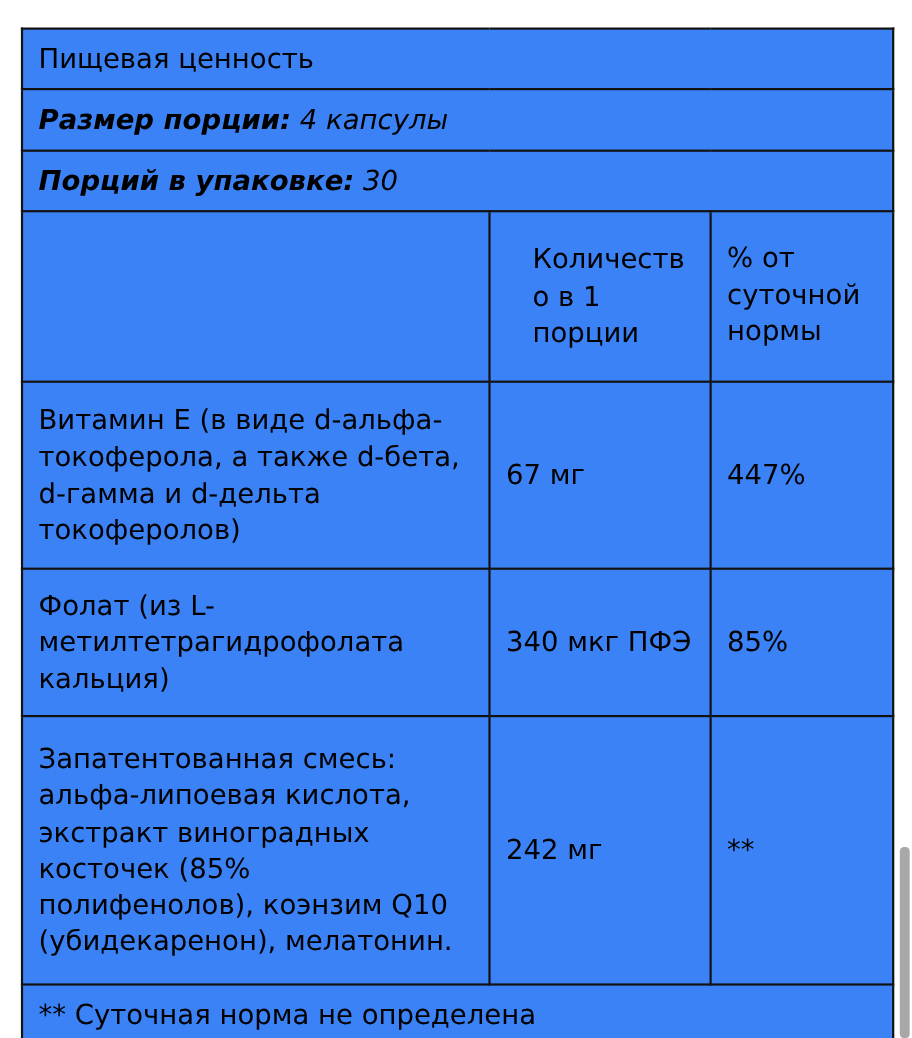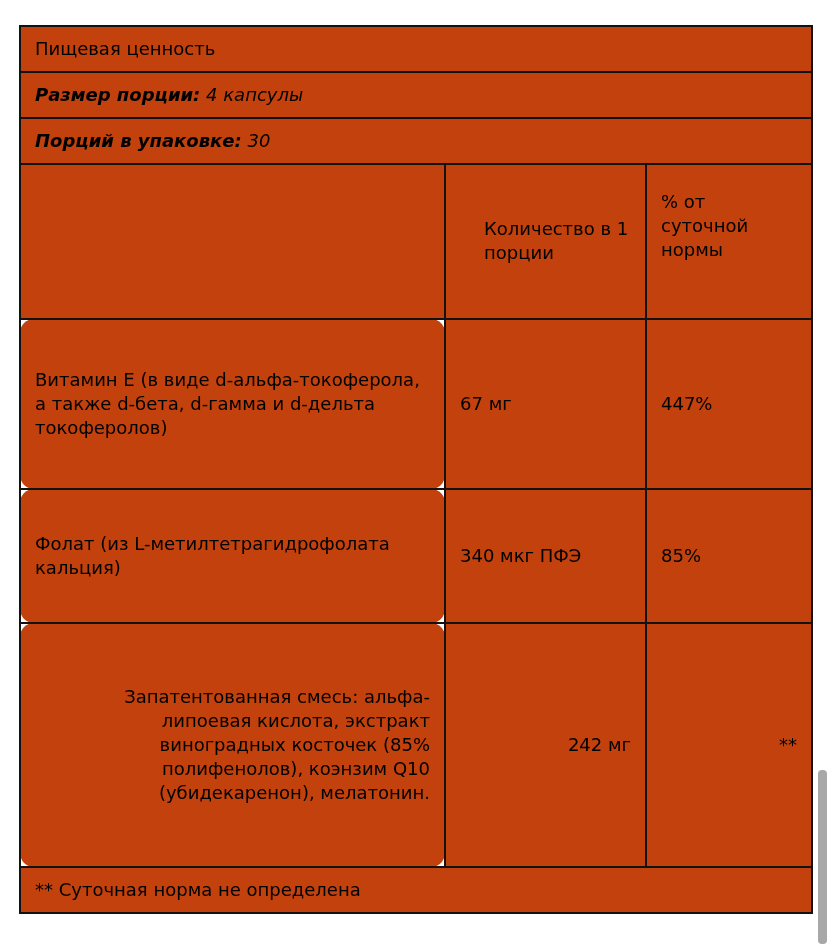--- a/index.html
+++ b/index.html
@@ -38,24 +38,24 @@
     width: 100%;
     border-collapse: collapse;
     table-layout: fixed;
     background: #ffffff;
   }
 
   table.facts td {
     border: 2px solid #121212;
     padding: 10px 14px;
     vertical-align: middle;
-    font-size: 18px;
+    font-size: 25px;
     line-height: 1.33;
     font-weight: 400;
-    background: #c2410c;
+    background: #3b82f6;
     word-wrap: break-word;
   }
 
   
   col.c-name    { width: 425px; }
   col.c-amount  { width: 201px; }
   col.c-percent { width: 166px; }
 
   
   .row-title td {
@@ -90,34 +90,33 @@
     padding-left: 38px;
   }
   .row-colheads td.h-percent {
     vertical-align: top;
     padding-top: 25px;
   }
 
   
   .nutrient-name {
     vertical-align: middle;
-    border-radius: 14px;
   }
   .nutrient-amount {
     vertical-align: middle;
     margin-top: 12px;
   }
   .nutrient-percent {
     vertical-align: middle;
   }
 
   .row-tall-e td   { height: 148px; }
   .row-folate td   { height: 112px; }
   .row-inos td     { height: 42px; }
-  .row-blend td    { height: 222px; text-align: right; }
+  .row-blend td    { height: 222px; }
 
   
   .row-footnote td {
     font-size: 23px;
     padding-top: 11px;
     padding-bottom: 11px;
   }
 
   
   .scrollbar-track {

